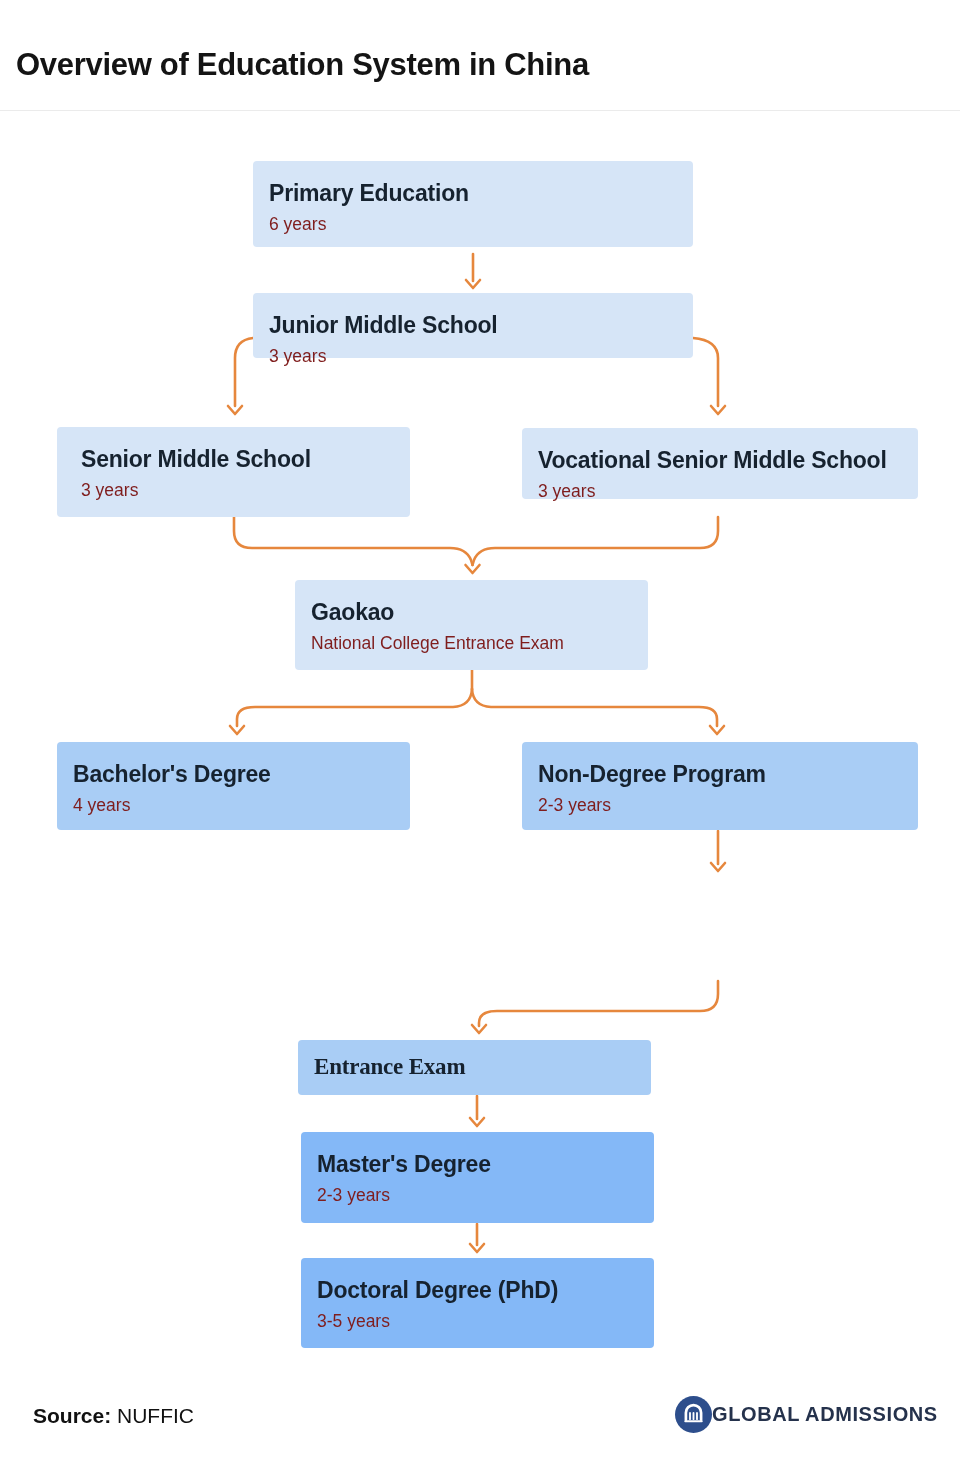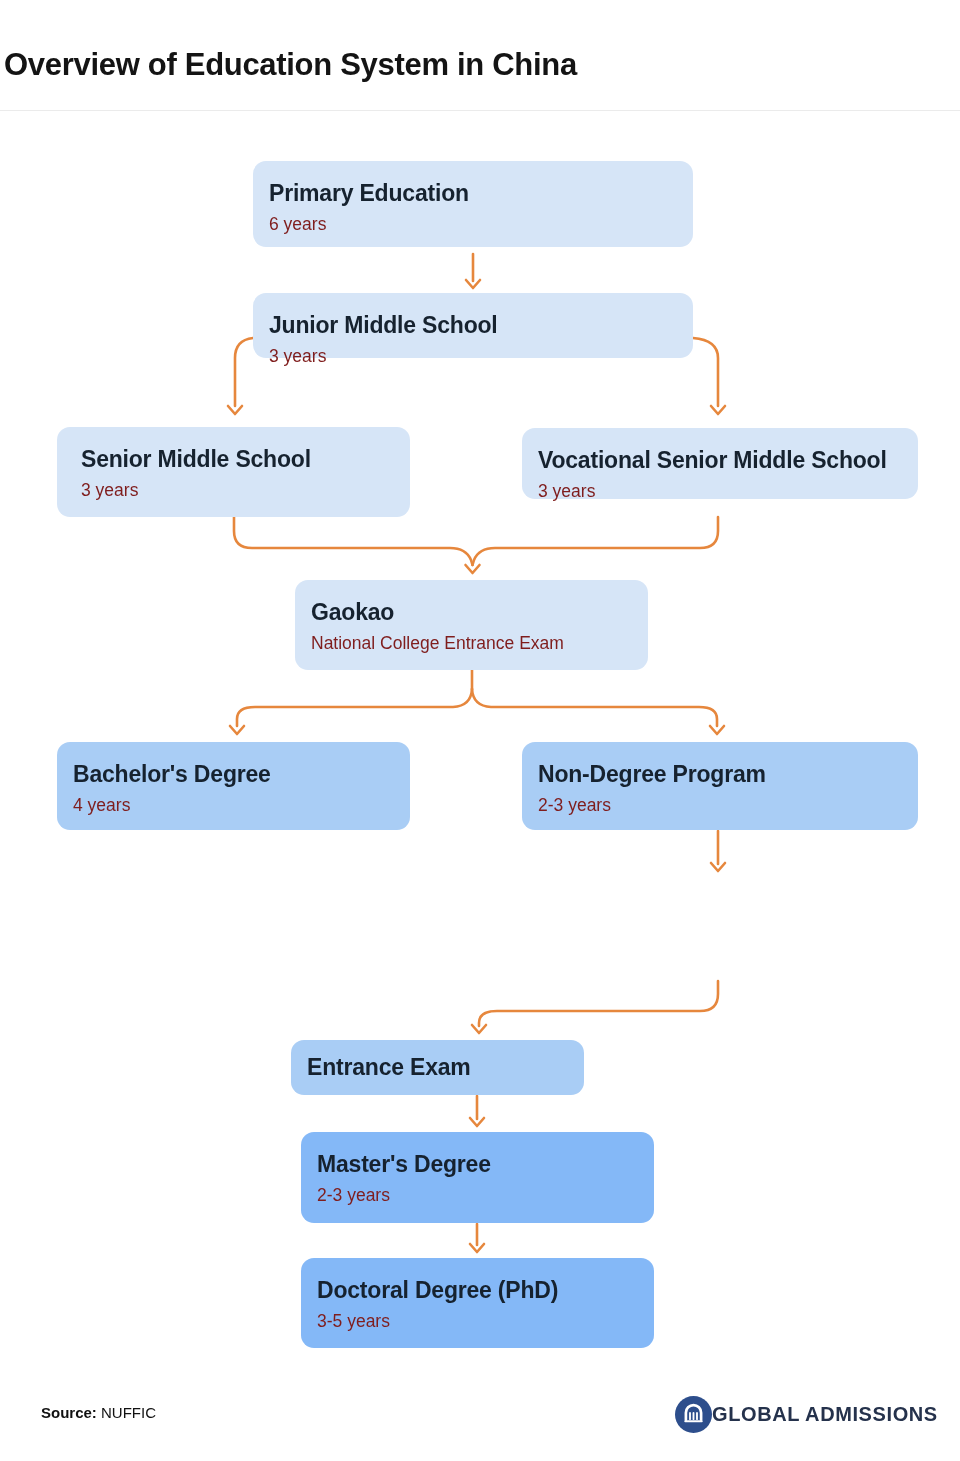--- a/index.html
+++ b/index.html
@@ -9,32 +9,32 @@
     --arrow:#e6873d;
     --logo-circle:#2d4e8c;
     --logo-text-color:#25324c;
     --text-dark:#16222f;
   }
   html,body{margin:0;padding:0;background:#ffffff;}
   body{font-family:"Liberation Sans","DejaVu Sans",sans-serif;}
   #canvas{position:relative;width:960px;height:1461px;background:#ffffff;overflow:hidden;}
 
   .page-title{
-    position:absolute;left:4px;top:26px;
+    position:absolute;left:16px;top:26px;
     font-size:31px;font-weight:700;color:#141414;letter-spacing:-0.3px;
   }
   .title-divider{
     position:absolute;left:0;top:110px;width:960px;height:1px;background:#ebebeb;
   }
 
   #arrows{position:absolute;left:0;top:0;width:960px;height:1461px;}
   #arrows path{stroke:var(--arrow);stroke-width:2.6;fill:none;stroke-linecap:round;stroke-linejoin:round;}
 
   .node{
-    position:absolute;border-radius:13px;box-sizing:border-box;
+    position:absolute;border-radius:4px;box-sizing:border-box;
     padding:19px 16px 0 16px;
   }
   .node .t{
     display:block;font-size:23px;font-weight:700;color:var(--text-dark);
     letter-spacing:-0.2px;line-height:1.15;
   }
   .node .s{
     display:block;font-size:17.5px;font-weight:400;color:#7f1d1d;
     margin-top:8px;line-height:1.2;
   }
@@ -45,26 +45,26 @@
 
   
   #node-primary   {left:253px;top:161px;width:440px;height:86px;}
   #node-junior    {left:253px;top:293px;width:440px;height:65px;}
   #node-senior    {left:57px; top:427px;width:353px;height:90px;padding-left:24px;}
   #node-vocational{left:522px;top:428px;width:396px;height:71px;}
   #node-gaokao    {left:295px;top:580px;width:353px;height:90px;}
   #node-bachelor  {left:57px; top:742px;width:353px;height:88px;}
   #node-nondegree {left:522px;top:742px;width:396px;height:88px;}
   #node-topup     {left:522px;top:878px;width:396px;height:102px;padding-top:21px;}
-  #node-entrance  {left:291px;top:1040px;width:293px;height:55px;}
+  #node-entrance  {left:298px;top:1040px;width:353px;height:55px;font-family:Liberation Serif, serif;}
   #node-master    {left:301px;top:1132px;width:353px;height:91px;}
   #node-doctoral  {left:301px;top:1258px;width:353px;height:90px;}
 
   .footer-source{
-    position:absolute;left:33px;top:1404px;font-size:15px;color:#111111;margin-left:8px;
+    position:absolute;left:33px;top:1404px;font-size:21px;color:#111111;
   }
   .footer-source .lbl{font-weight:700;}
   .logo{
     position:absolute;left:675px;top:1396px;display:flex;align-items:center;
   }
   .logo-badge{width:37px;height:37px;flex:0 0 auto;}
   .logo-text{
     font-size:20px;font-weight:800;color:var(--logo-text-color);
     letter-spacing:0.6px;white-space:nowrap;
   }

